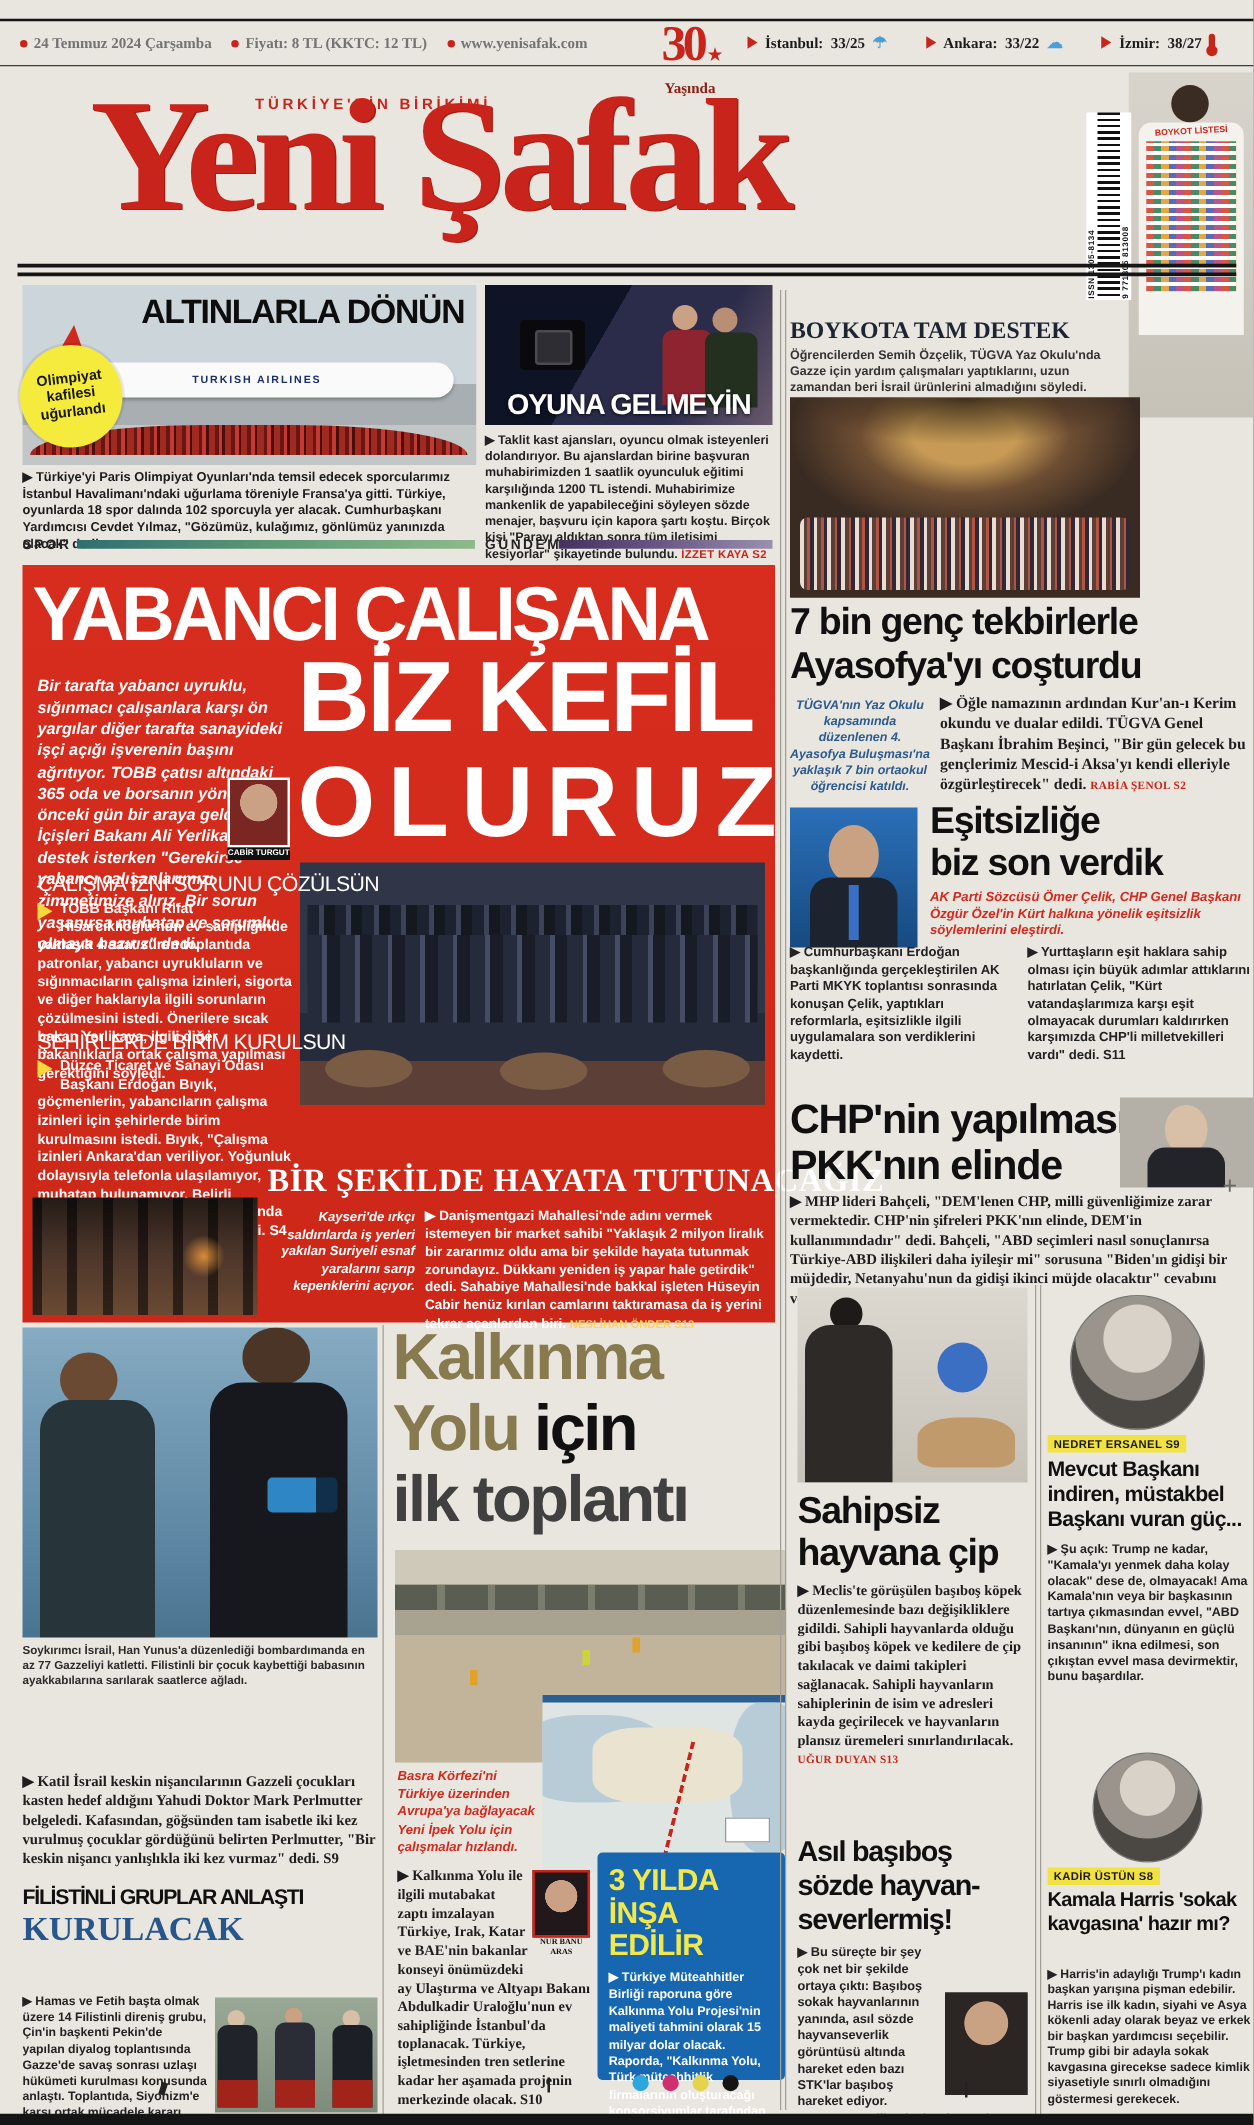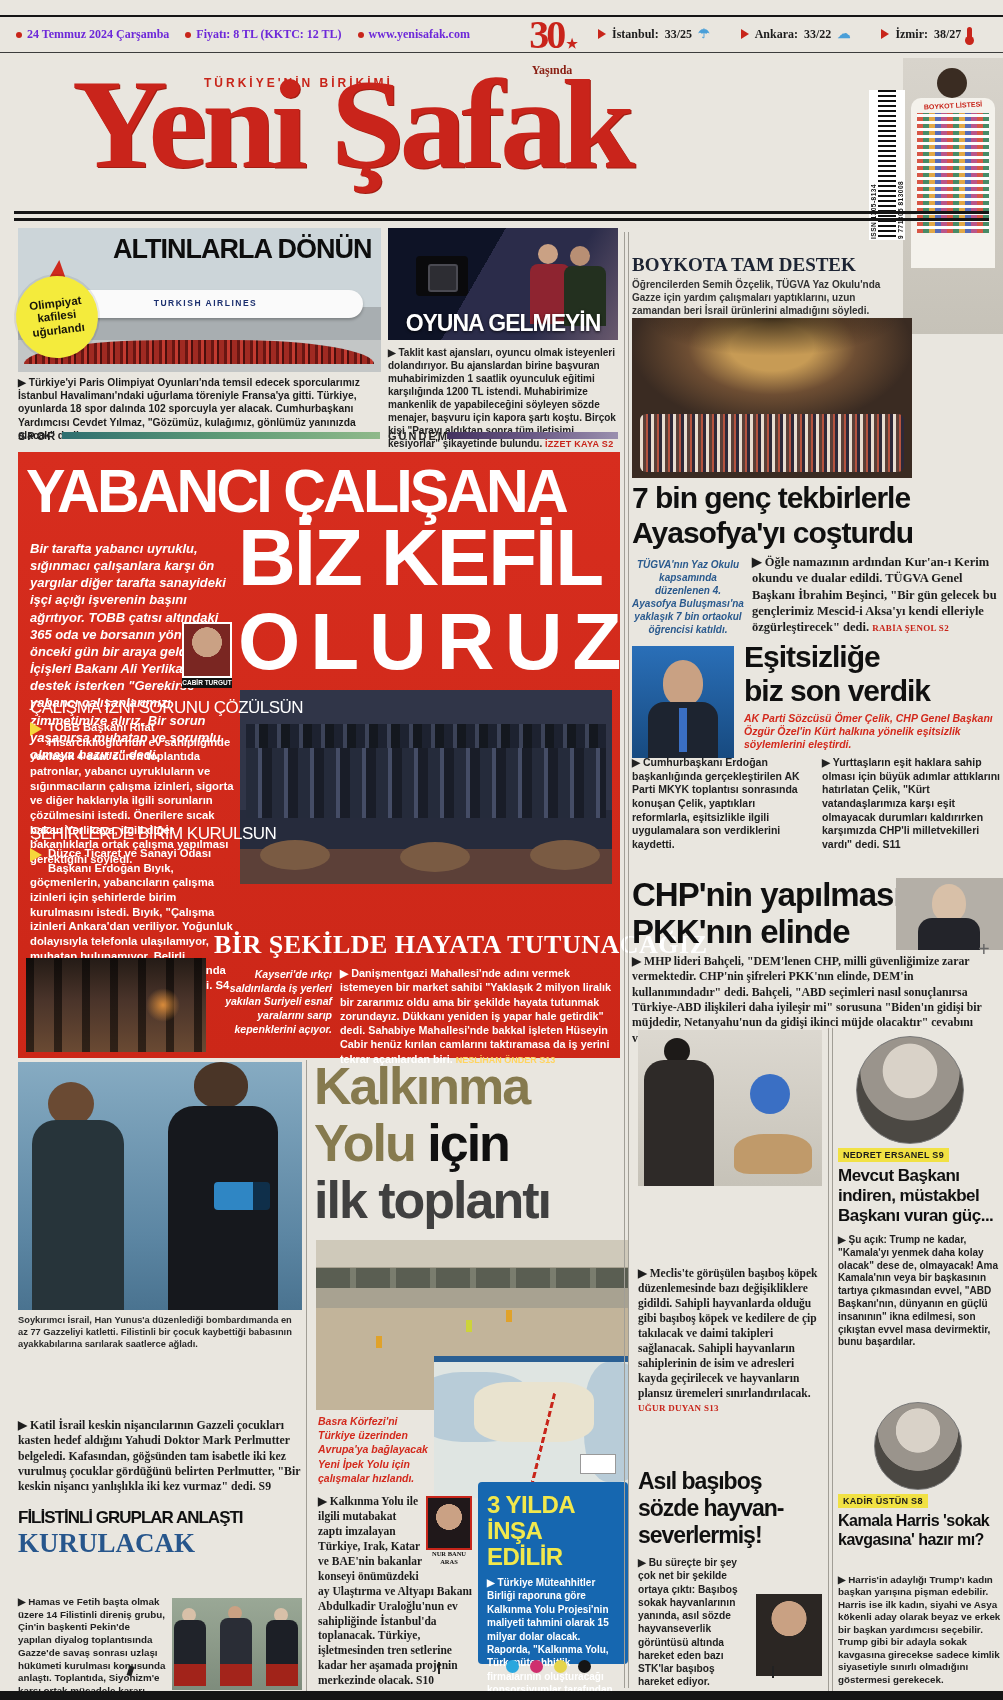--- a/index.html
+++ b/index.html
@@ -2,21 +2,21 @@
 <html><head>
 <meta charset="utf-8">
 <style>
   html,body{margin:0;padding:0;background:#6b6b6b}
   #page{position:relative;width:1003px;height:1700px;margin:0 auto;background:#e9e6df;
         font-family:"Liberation Sans",sans-serif;overflow:hidden;color:#1b1b1b}
   .abs{position:absolute}
   .rule{position:absolute;background:#151515}
   .vline{position:absolute;width:1px;background:#a19e96}
   
-  .datebar{position:absolute;display:flex;gap:16px;align-items:flex-start;font-size:12px;font-weight:bold;color:#6d28d9;font-family:"Liberation Serif",serif}
+  .datebar{position:absolute;display:flex;gap:16px;align-items:flex-start;font-size:12px;font-weight:bold;color:#737373;font-family:"Liberation Serif",serif}
   .reddot{width:6px;height:6px;border-radius:50%;background:#c8251a;display:inline-block;margin-right:5px}
   .wx{display:flex;align-items:center;gap:6px;font-size:12px;font-weight:bold;font-family:"Liberation Serif",serif}
   .wxtri{width:0;height:0;border-top:5px solid transparent;border-bottom:5px solid transparent;border-left:8px solid #c8251a}
   .wxicon{font-size:13px;color:#4a9fd8}
   .thermo{width:5px;height:14px;background:#c8251a;border-radius:3px;position:relative}
   .thermo:after{content:"";position:absolute;left:-2px;bottom:-4px;width:9px;height:9px;border-radius:50%;background:#c8251a}
   .anniv{position:absolute;text-align:center;color:#c9241b}
   .anniv .n{font-size:40px;font-weight:900;line-height:38px;letter-spacing:-3px;font-family:"Liberation Serif",serif}
   .anniv .s{color:#c9241b;font-size:13px}
   .anniv .y{font-size:12px;font-weight:bold;color:#8a2014;font-family:"Liberation Serif",serif}
@@ -300,20 +300,24 @@
     </div>
     <div class="b">▶ Türkiye Müteahhitler Birliği raporuna göre Kalkınma Yolu Projesi'nin maliyeti tahmini olarak 15 milyar dolar olacak. Raporda, "Kalkınma Yolu, Türk müteahhitlik firmalarının oluşturacağı konsorsiyumlar tarafından 3-4 yıl içerisinde tamamlanabilir" deniliyor. S4</div>
   </div>
 
   <div class="ph" style="left:638px;top:1030px;width:184px;height:156px;background:linear-gradient(180deg,#dcd8d0,#c6c2b8)">
     <div class="abs" style="left:26px;top:8px;width:26px;height:26px;border-radius:50%;background:#1d1a18"></div>
     <div class="abs" style="left:6px;top:30px;width:70px;height:126px;border-radius:20px 20px 0 0;background:#2e2a28"></div>
     <div class="abs" style="left:112px;top:44px;width:40px;height:40px;border-radius:50%;background:#3a6fc4"></div>
     <div class="abs" style="left:96px;top:104px;width:78px;height:40px;border-radius:40% 40% 20% 20%;background:#c09a6a"></div>
   </div>
+  <div class="abs bigblack" style="left:638px;top:1192px;font-size:30px;line-height:34px">
+    <div>Sahipsiz</div>
+    <div>hayvana çip</div>
+  </div>
   <div class="abs serifbody" style="left:638px;top:1266px;width:184px;font-size:11.5px">
     <span>▶ Meclis'te görüşülen başıboş köpek düzenlemesinde bazı değişikliklere gidildi. Sahipli hayvanlarda olduğu gibi başıboş köpek ve kedilere de çip takılacak ve daimi takipleri sağlanacak. Sahipli hayvanların sahiplerinin de isim ve adresleri kayda geçirilecek ve hayvanların plansız üremeleri sınırlandırılacak. </span><span class="byline-red">UĞUR DUYAN S13</span>
   </div>
   <div class="abs bigblack" style="left:638px;top:1468px;font-size:23px;line-height:27px">
     <div>Asıl başıboş</div>
     <div>sözde hayvan-</div>
     <div>severlermiş!</div>
   </div>
   <div class="abs" style="left:638px;top:1556px;width:184px;font-size:10.2px;font-weight:bold;line-height:1.3;color:#222">
     <span class="ph" style="position:relative;float:right;width:66px;height:82px;margin:38px 0 2px 5px;background:radial-gradient(circle at 50% 30%,#c9a183 0 26%,#2b2623 27%),#2b2623"></span>

